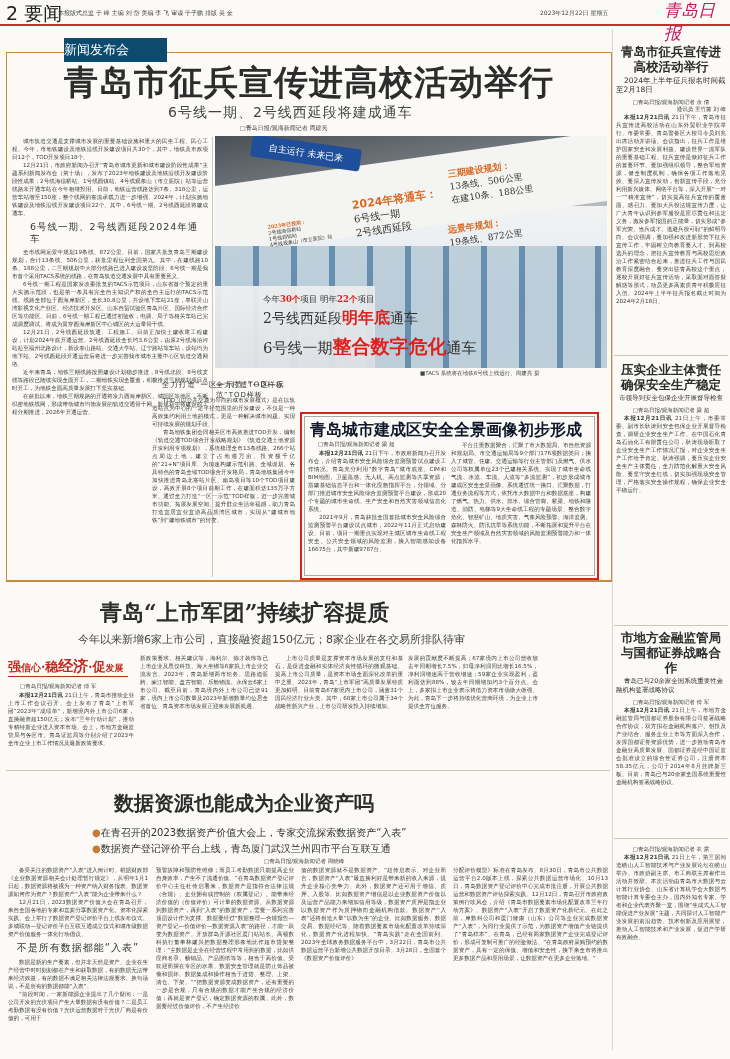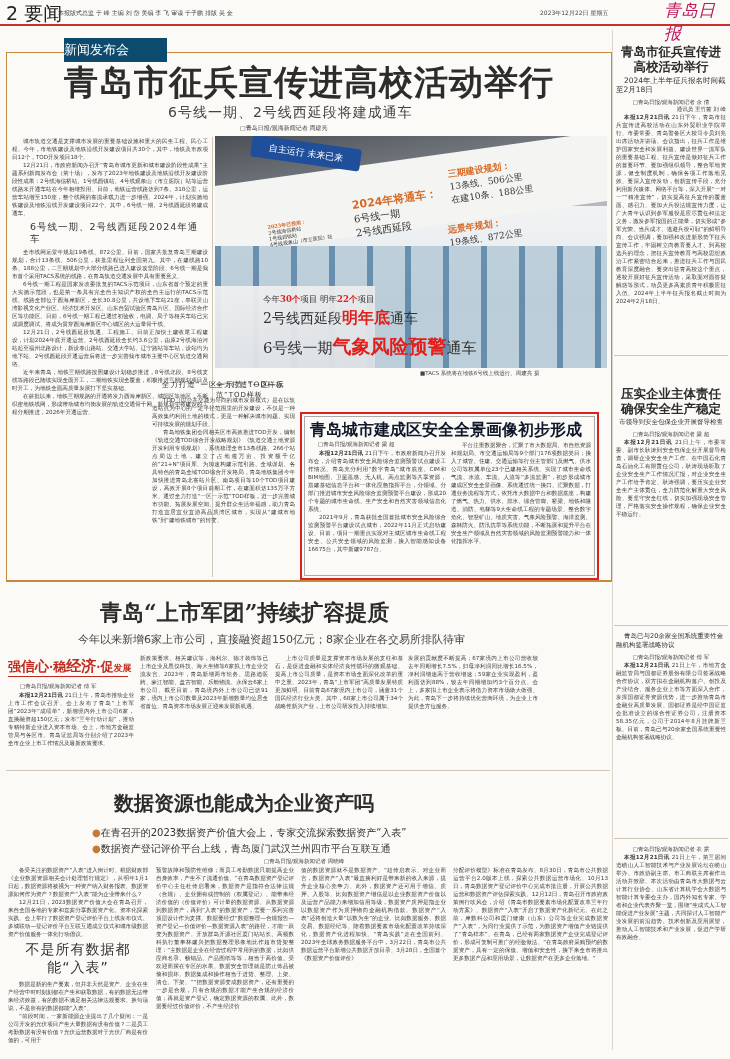--- a/index.html
+++ b/index.html
@@ -107,21 +107,21 @@
     <div style="font-size:9px;">19条线、872公里</div>
   </div>
 
   <div class="abs ph-t" style="left:48px;top:158px;font-size:8.5px;">
     <span>今年</span><span class="ph-red">30个</span><span>项目 明年</span><span class="ph-red">22个</span><span>项目</span>
   </div>
   <div class="abs ph-t" style="left:48px;top:172px;font-size:14px;">
     <span>2号线西延段</span><span class="ph-red" style="font-family:'DejaVu Sans',sans-serif;font-size:16px;text-align:center;">明年底</span><span>通车</span>
   </div>
   <div class="abs ph-t" style="left:48px;top:198px;font-size:15px;">
-    <span>6号线一期</span><span class="ph-red" style="font-family:'DejaVu Sans',sans-serif;font-size:19px;">气象风险预警</span><span>通车</span>
+    <span>6号线一期</span><span class="ph-red" style="font-family:'DejaVu Sans',sans-serif;font-size:19px;">整合数字危化</span><span>通车</span>
   </div>
 </div>
 <div class="abs caption">■TACS 系统将在地铁6号线上线运行。周建亮 摄</div>
 
 <div class="abs" style="left:216px;top:380px;width:80px;height:196px;">
   <div class="subtitle" style="font-size:7px;margin-bottom:3px;">全力打造“一区一示范”TOD样板</div>
 </div>
 <div class="abs" style="left:150px;top:380px;width:146px;height:16px;">
   <div class="subtitle" style="font-size:7.5px;text-align:center;">全力打造“一区一示范”TOD样板</div>
 </div>
@@ -146,44 +146,45 @@
 
 <div class="abs" style="left:616px;top:44px;width:110px;">
   <div class="side-title">青岛市征兵宣传进高校活动举行</div>
   <div class="side-sub" style="margin-top:2px;line-height:9px;text-indent:8px;">2024年上半年征兵报名时间截至2月18日</div>
   <div class="side-byline" style="margin-top:5px;text-align:center;">□青岛日报/观海新闻记者 余 倩</div>
   <div class="side-byline" style="text-align:right;">通讯员 王竹茵 刘 峰</div>
   <p class="body" style="text-indent:8px;height:218px;"><b>本报12月21日讯</b> <span>21日下午，青岛市征兵宣传进高校活动在山东外贸职业学院举行。市委常委、青岛警备区大校司令员刘兆出席活动并讲话。会议指出，征兵工作是维护国家安全和发展利益、建设世界一流军队的重要基础工程。征兵宣传是做好征兵工作的首要环节。要加强组织领导，整合军地资源，健全制度机制，确保各项工作落地见效。要深入宣传发动，创新宣传手段，充分利用新兴媒体、网络平台等，深入开展“一对一”“精准宣传”，切实提高征兵宣传的覆盖面、感召力。要加大兵役法规宣传力度，让广大青年认识到参军服役是应尽责任和法定义务，激发参军报国的正能量，切实形成“参军光荣、当兵成才、逃避兵役可耻”的鲜明导向。会议强调，要加强和改进新形势下征兵宣传工作，牢固树立向教育要人才、到高校选兵的理念，把征兵宣传教育与高校思想政治工作紧密结合起来，推进征兵工作与国民教育深度融合。要突出驻青高校这个重点，逐校开展好征兵宣传活动，采取面对面答疑解惑等形式，动员更多高素质青年积极应征入伍。2024年上半年征兵报名截止时间为2024年2月18日。</span></p>
 </div>
 <div class="abs seph" style="left:614px;top:355px;width:114px;"></div>
 
-<div class="abs" style="left:616px;top:362px;width:110px;margin-top:24px;">
+<div class="abs" style="left:616px;top:362px;width:110px;">
   <div class="side-title">压实企业主体责任确保安全生产稳定</div>
   <div class="side-sub" style="margin-top:2px;font-size:6.5px;text-align:center;">市领导到安全包保企业开展督导检查</div>
   <div class="side-byline" style="margin-top:4px;text-align:center;">□青岛日报/观海新闻记者 梁 超</div>
   <p class="body" style="text-indent:8px;height:222px;"><b>本报12月21日讯</b> <span>21日上午，市委常委、副市长耿涛到安全包保企业开展督导检查，调研企业安全生产工作。在中国石化青岛石油化工有限责任公司，耿涛现场听取了企业安全生产工作情况汇报，对企业安全生产工作给予肯定。耿涛强调，要压实企业安全生产主体责任，全力防范化解重大安全风险。要坚守安全红线，切实加强现场安全管理，严格落实安全操作规程，确保企业安全平稳运行。</span></p>
 </div>
 <div class="abs seph" style="left:614px;top:625px;width:114px;"></div>
 
 <div class="abs" style="left:616px;top:630px;width:110px;">
+  <div class="side-title">市地方金融监管局与国都证券战略合作</div>
   <div class="side-sub" style="margin-top:2px;font-size:6.5px;line-height:9px;text-indent:8px;">青岛已与20余家全国系统重要性金融机构签署战略协议</div>
   <div class="side-byline" style="margin-top:4px;text-align:center;">□青岛日报/观海新闻记者 傅 军</div>
   <p class="body" style="text-indent:8px;height:156px;"><b>本报12月21日讯</b> <span>21日上午，市地方金融监管局与国都证券股份有限公司签署战略合作协议，双方拟在金融机构落户、创投及产业结合、服务企业上市等方面深入合作，发挥国都证券资源优势，进一步推动青岛市金融业高质量发展。国都证券是经中国证监会批准设立的综合性证券公司，注册资本58.35亿元，公司于2014年8月挂牌新三板。目前，青岛已与20余家全国系统重要性金融机构签署战略协议。</span></p>
 </div>
 <div class="abs seph" style="left:614px;top:838px;width:114px;"></div>
 
 <div class="abs" style="left:616px;top:842px;width:110px;">
   <div class="side-byline" style="margin-top:4px;text-align:center;">□青岛日报/观海新闻记者 衣 露</div>
   <p class="body" style="text-indent:8px;height:170px;"><b>本报12月21日讯</b> <span>21日上午，第三届问道崂山人工智能技术与产业发展论坛在崂山举办。市政协副主席、市工商联主席崔作出活动并致辞。本次活动由青岛市大数据与云计算行业协会、山东省计算机学会大数据与智能计算专委会主办，国内外知名专家、学者和企业代表齐聚一堂，围绕“生成式人工智能促进产业发展”主题，共同探讨人工智能产业发展的前沿趋势、技术创新及应用展望，推动人工智能技术和产业发展，促进产学研有效融合。</span></p>
 </div>
 
 <div class="abs h2">青岛“上市军团”持续扩容提质</div>
 <div class="abs h2sub">今年以来新增6家上市公司，直接融资超150亿元；8家企业在各交易所排队待审</div>
 <div class="abs slogan">
-  <span style="font-size:13px;">强</span><span style="font-size:14px;">信心</span><span>·</span><span style="font-size:13px;">稳</span><span style="font-size:15px;">经济</span><span>·</span><span style="font-size:13px;">促</span><span style="font-size:9px;">发展</span>
+  <span style="font-size:13px;">强</span><span style="font-size:10px;">信心</span><span>·</span><span style="font-size:13px;">稳</span><span style="font-size:15px;">经济</span><span>·</span><span style="font-size:13px;">促</span><span style="font-size:9px;">发展</span>
 </div>
 <div class="abs sloganline"></div>
 <div class="abs side-byline" style="left:20px;top:683px;">□青岛日报/观海新闻记者 傅 军</div>
 <div class="abs" style="left:8px;top:691px;width:126px;height:74px;">
   <p class="body" style="text-indent:11px;"><b>本报12月21日讯</b> <span>21日上午，青岛市推动企业上市工作会议召开。会上发布了青岛“上市军团”2023年“成绩单”，新增境内外上市公司6家，直接融资超150亿元；发布“三年行动计划”，推动专精特新企业进入资本市场。会上，市地方金融监管局与各区市、青岛证监局等分别介绍了2023年全市企业上市工作情况及最新政策要求。</span></p>
 </div>
 <div class="abs" style="left:140px;top:654px;width:128px;height:110px;">
   <p class="body">新政策要求、相关建议等，海利尔、德才装饰等已上市企业及恩仪科技、海大生物等6家拟上市企业交流发言。2023年，青岛新增两市轮务、思路迪医药、豪江智能、盘古智能、乐舱物流、永保云6家上市公司。截至目前，青岛境内外上市公司已达91家，境内上市公司数量及2023年新增数量均位居全省首位。青岛资本市场发展正迎来发展新机遇。</p>
 </div>
 <div class="abs" style="left:275px;top:654px;width:128px;height:110px;">
@@ -199,21 +200,21 @@
   <span class="bdot">●</span><span>在青召开的2023数据资产价值大会上，专家交流探索数据资产“入表”</span>
 </div>
 <div class="abs bullet" style="left:92px;top:842px;">
   <span class="bdot">●</span><span>数据资产登记评价平台上线，青岛厦门武汉兰州四市平台互联互通</span>
 </div>
 <div class="abs side-byline" style="left:264px;top:858px;">□青岛日报/观海新闻记者 周晓峰</div>
 
 <div class="abs" style="left:8px;top:866px;width:140px;height:188px;">
   <p class="body" style="text-indent:11px;">备受关注的数据资产“入表”进入倒计时。根据财政部《企业数据资源相关会计处理暂行规定》，从明年1月1日起，数据资源将被视为一种资产纳入财务报表。数据资源如何作为资产？数据资产“入表”能为企业带来什么？</p>
   <p class="body" style="text-indent:11px;">12月21日，2023数据资产价值大会在青岛召开，来自全国各地的专家和嘉宾分享数据资产化、资本化探索实践。会上举行了数据资产登记评价平台上线发布仪式、多城联动—登记评价平台互联互通成立仪式和城市级数据资产价值服务一体化行动倡议。</p>
-  <div class="subtitle" style="font-size:14px;text-align:center;margin:3px 0;">不是所有数据都能“入表”</div>
+  <div class="subtitle" style="font-size:10px;text-align:center;margin:3px 0;">不是所有数据都能“入表”</div>
   <p class="body" style="text-indent:11px;">数据是新的生产要素，但并非天然是资产。企业在生产经营中时时刻刻都在产生和获取数据，有的数据无法带来经济效益，有的数据不满足相关法律法规要求。换句话说，不是所有的数据都能“入表”。</p>
   <p class="body" style="text-indent:11px;">“前段时间，一家新能源企业提出了几个疑问：一是公司开发的光伏项目产生大量数据有没有价值？二是员工考勤数据有没有价值？光伏运营数据对于光伏厂商是有价值的，可用于</p>
 </div>
 <div class="abs" style="left:156px;top:866px;width:138px;height:188px;">
   <p class="body">预警故障和预防性维修；而员工考勤数据只能提高企业自身效率，产生不了流通价值。”在青岛数据资产登记评价中心主任杜传启看来，数据资产是指符合法律法规（合规）、企业拥有或控制的（权属登记）、能带来经济价值的（价值评价）可计量的数据资源。从数据资源到数据资产，再到“入表”的数据资产，需要一系列完善顶层设计作为支撑。数据要经过“数据整理—合规报告—资产登记—价值评价—数据资源入表”的路径，才能一跃变为数据资产。开放群岛开源社区厦门站站长、高顿数科执行董事林建兴把数据整理形象地比作超市货架整理：“主数据是企业在经营过程中常用到的数据，比如供应商名录、畅销品、产品图纸等等，相当于高价值、受欢迎而摆在专区的水果。数据安全管理就是防止饰品被偷和损坏。数据集成和操作相当于进货、整理、上架、清仓、下架。”“把数据资源变成数据资产，还有重要的一步是合规，只有合规的数据才能产生合规的经济价值；再就是资产登记，确定数据资源的权属。此外，数据要经过价值评价，不产生经济价</p>
 </div>
 <div class="abs" style="left:301px;top:866px;width:145px;height:188px;">
   <p class="body">值的数据资源就不是数据资产。”赵传启表示。对企业而言，数据资产“入表”最直接利好是带来新的收入来源，提升企业核心竞争力。此外，数据资产还可用于增信、质押、入股等。比如数据资产增信是以企业数据资产价值以及运营产品能力来增加信用等级，数据资产质押是指企业以数据资产作为质押物向金融机构借款。数据资产“入表”还将创造大量“以数为生”的企业。比如数据服务、数据交易、数据经纪等。随着数据要素市场化配置改革持续深化，数据资产化进程加快。“青岛实践”走在全国前列。2023年全球政务数据服务平台中，3月22日，青岛市公共数据运营平台新增公共数据开放目录。3月28日，全国首个《数据资产价值评价》</p>
 </div>
 <div class="abs" style="left:453px;top:866px;width:155px;height:188px;">

